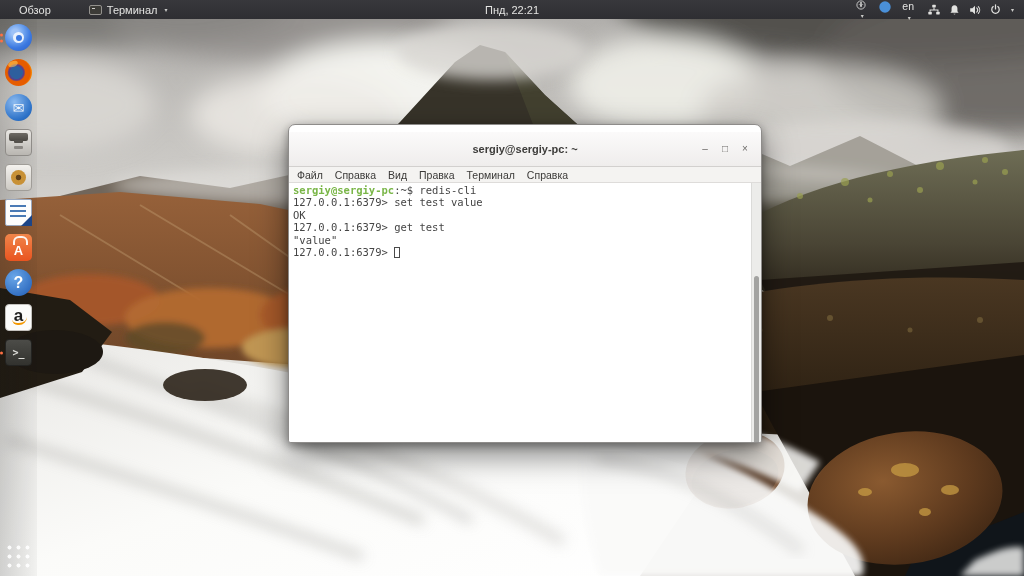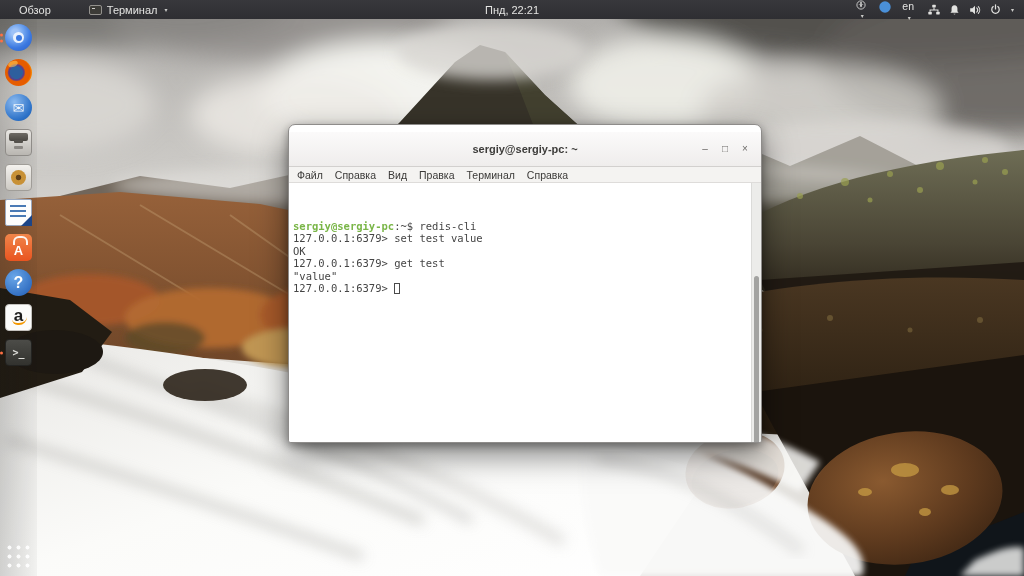--- a/index.html
+++ b/index.html
@@ -89,21 +89,21 @@
     box-shadow:0 12px 32px rgba(0,0,0,.5), 0 3px 10px rgba(0,0,0,.35); }
   #titlebar { position:relative; height:35px; background:linear-gradient(#fbfafa,#efedec); border-bottom:1px solid #d2d0ce;
     display:flex; align-items:center; justify-content:center;margin-top:7px; }
   #window-title { font-size:11px; font-weight:bold; color:#3d3c3a; }
   #win-controls { position:absolute; right:6px; top:0; height:100%; display:flex; align-items:center; }
   .win-btn { width:20px; text-align:center; font-size:10px; color:#6e6c6a; cursor:pointer; line-height:1; }
   #menu-bar { height:16px; background:#f4f3f1; border-bottom:1px solid #dedcda; display:flex; align-items:center; padding-left:2px; }
   .menu-item { font-size:10.5px; color:#3b3a38; padding:0 6px; cursor:default; }
   #term-body { position:relative; height:281px; background:#ffffff; }
   #term-text { position:absolute; inset:1px 12px 0 4px; font-family:"DejaVu Sans Mono",monospace;
-    font-size:10.5px; line-height:12.4px; color:var(--terminal-fg,#454545); white-space:pre; cursor:text;margin-top:36px; }
+    font-size:10.5px; line-height:12.4px; color:var(--terminal-fg,#454545); white-space:pre; cursor:text; }
   .seg-prompt { color:var(--prompt-green,#7ab648); font-weight:bold; }
   .cursor { display:inline-block; width:6px; height:11px; border:1px solid #4a4a4a; vertical-align:-2px; }
   #term-scrollbar { position:absolute; right:0; top:0; bottom:0; width:10px; background:#ececea; border-left:1px solid #dbdbd9; }
   #term-thumb { position:absolute; left:2px; right:2px; top:33%; height:65%; background:#a3a3a1; border-radius:3px; cursor:pointer; }
 </style>
 </head>
 <body>
 
 <div id="stage">
 

